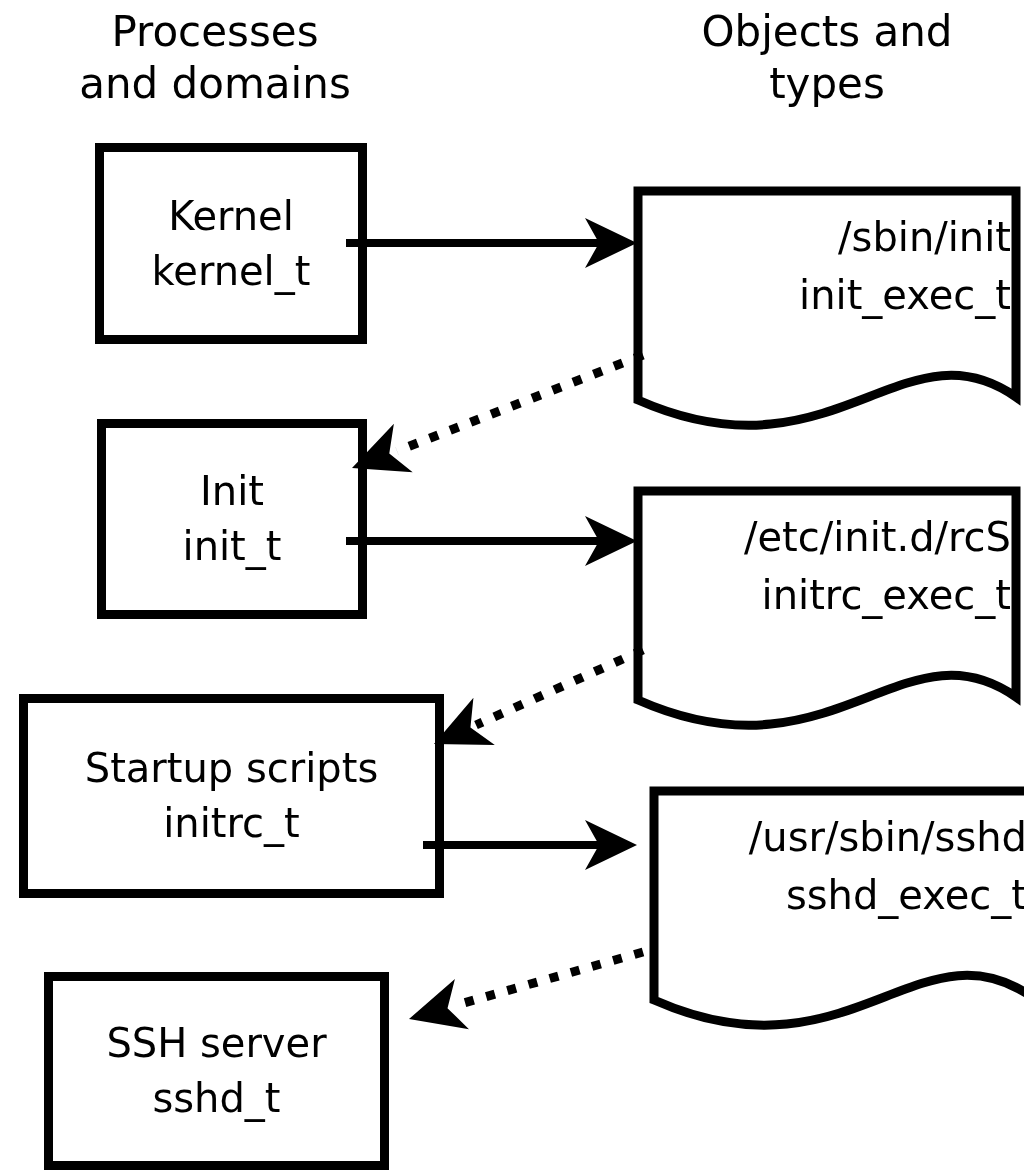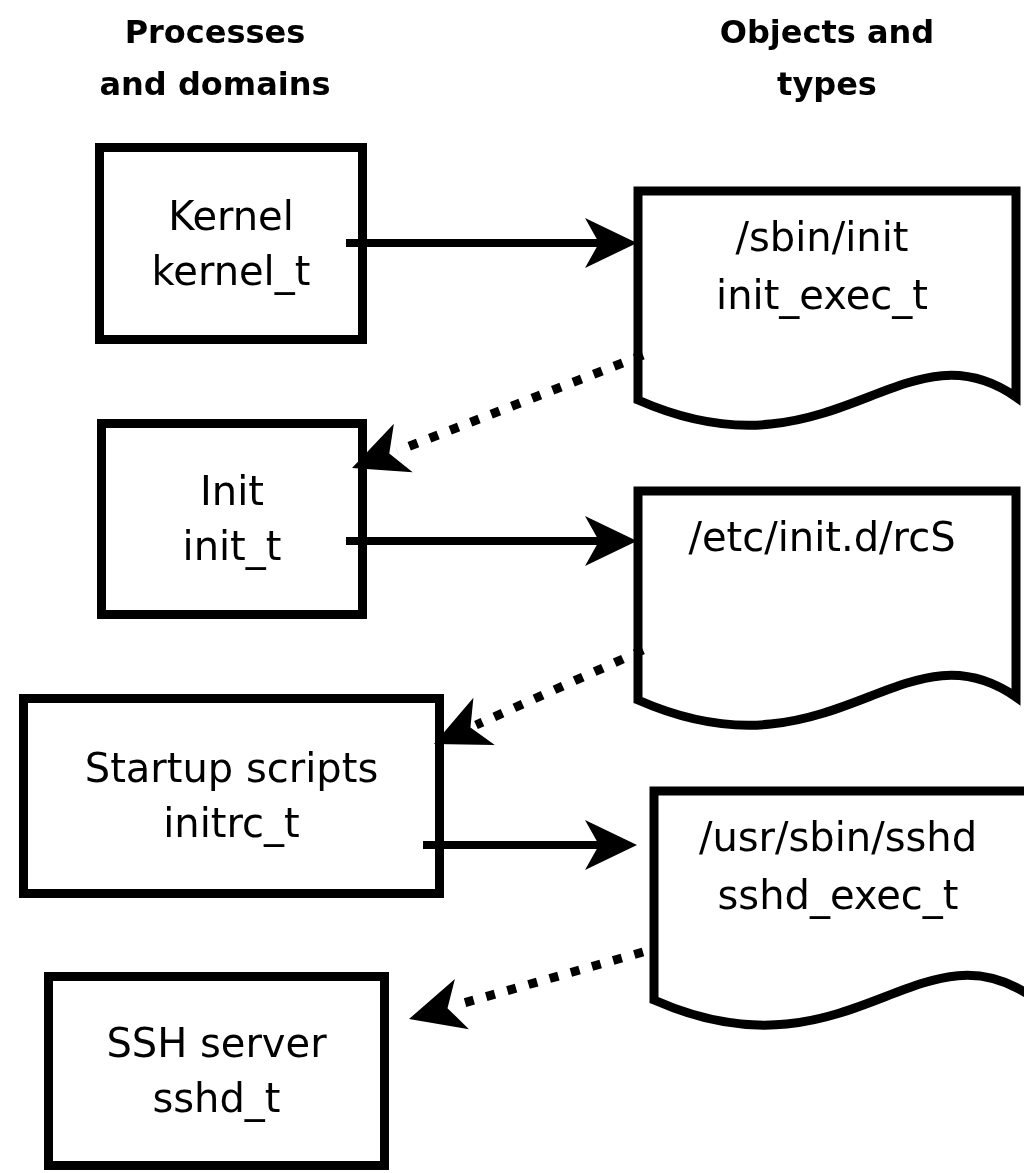--- a/index.html
+++ b/index.html
@@ -11,22 +11,22 @@
     position: relative;
     width: 1024px;
     height: 1173px;
     background: #ffffff;
     color: #000000;
     font-family: "DejaVu Sans", sans-serif;
     overflow: hidden;
   }
   .hdr {
     position: absolute;
-    font-weight: bold;
-    font-size: 32px;
+    font-weight: normal;
+    font-size: 42px;
     line-height: 52px;
     text-align: center;
     white-space: nowrap;
   }
   .hdr span { display: block; }
   .pbox {
     position: absolute;
     box-sizing: border-box;
     border: 9px solid #000000;
     background: #ffffff;
@@ -50,21 +50,21 @@
   .docnode svg {
     position: absolute;
     left: 0;
     top: 0;
   }
   .doc-text {
     position: absolute;
     left: 0;
     right: 10px;
     top: 22px;
-    text-align: center;
+    text-align: right;
     font-size: 40px;
     line-height: 58px;
   }
   .doc-text span { display: block; white-space: nowrap; }
   .arrow-layer {
     position: absolute;
     left: 0;
     top: 0;
     z-index: 3;
     pointer-events: none;
@@ -120,20 +120,21 @@
       <span>/sbin/init</span>
       <span>init_exec_t</span>
     </div>
   </div>
   <div class="docnode" style="left:633px; top:486px;">
     <svg width="388" height="260" viewBox="0 0 388 260">
       <path d="M 5 5 H 383 V 211 C 270 132, 200 300, 5 214 Z" fill="#ffffff" stroke="#000000" stroke-width="9" stroke-linejoin="miter"></path>
     </svg>
     <div class="doc-text">
       <span>/etc/init.d/rcS</span>
+      <span>initrc_exec_t</span>
     </div>
   </div>
   <div class="docnode" style="left:633px; top:786px;margin-left:16px;">
     <svg width="388" height="260" viewBox="0 0 388 260">
       <path d="M 5 5 H 383 V 211 C 270 132, 200 300, 5 214 Z" fill="#ffffff" stroke="#000000" stroke-width="9" stroke-linejoin="miter"></path>
     </svg>
     <div class="doc-text">
       <span>/usr/sbin/sshd</span>
       <span>sshd_exec_t</span>
     </div>

